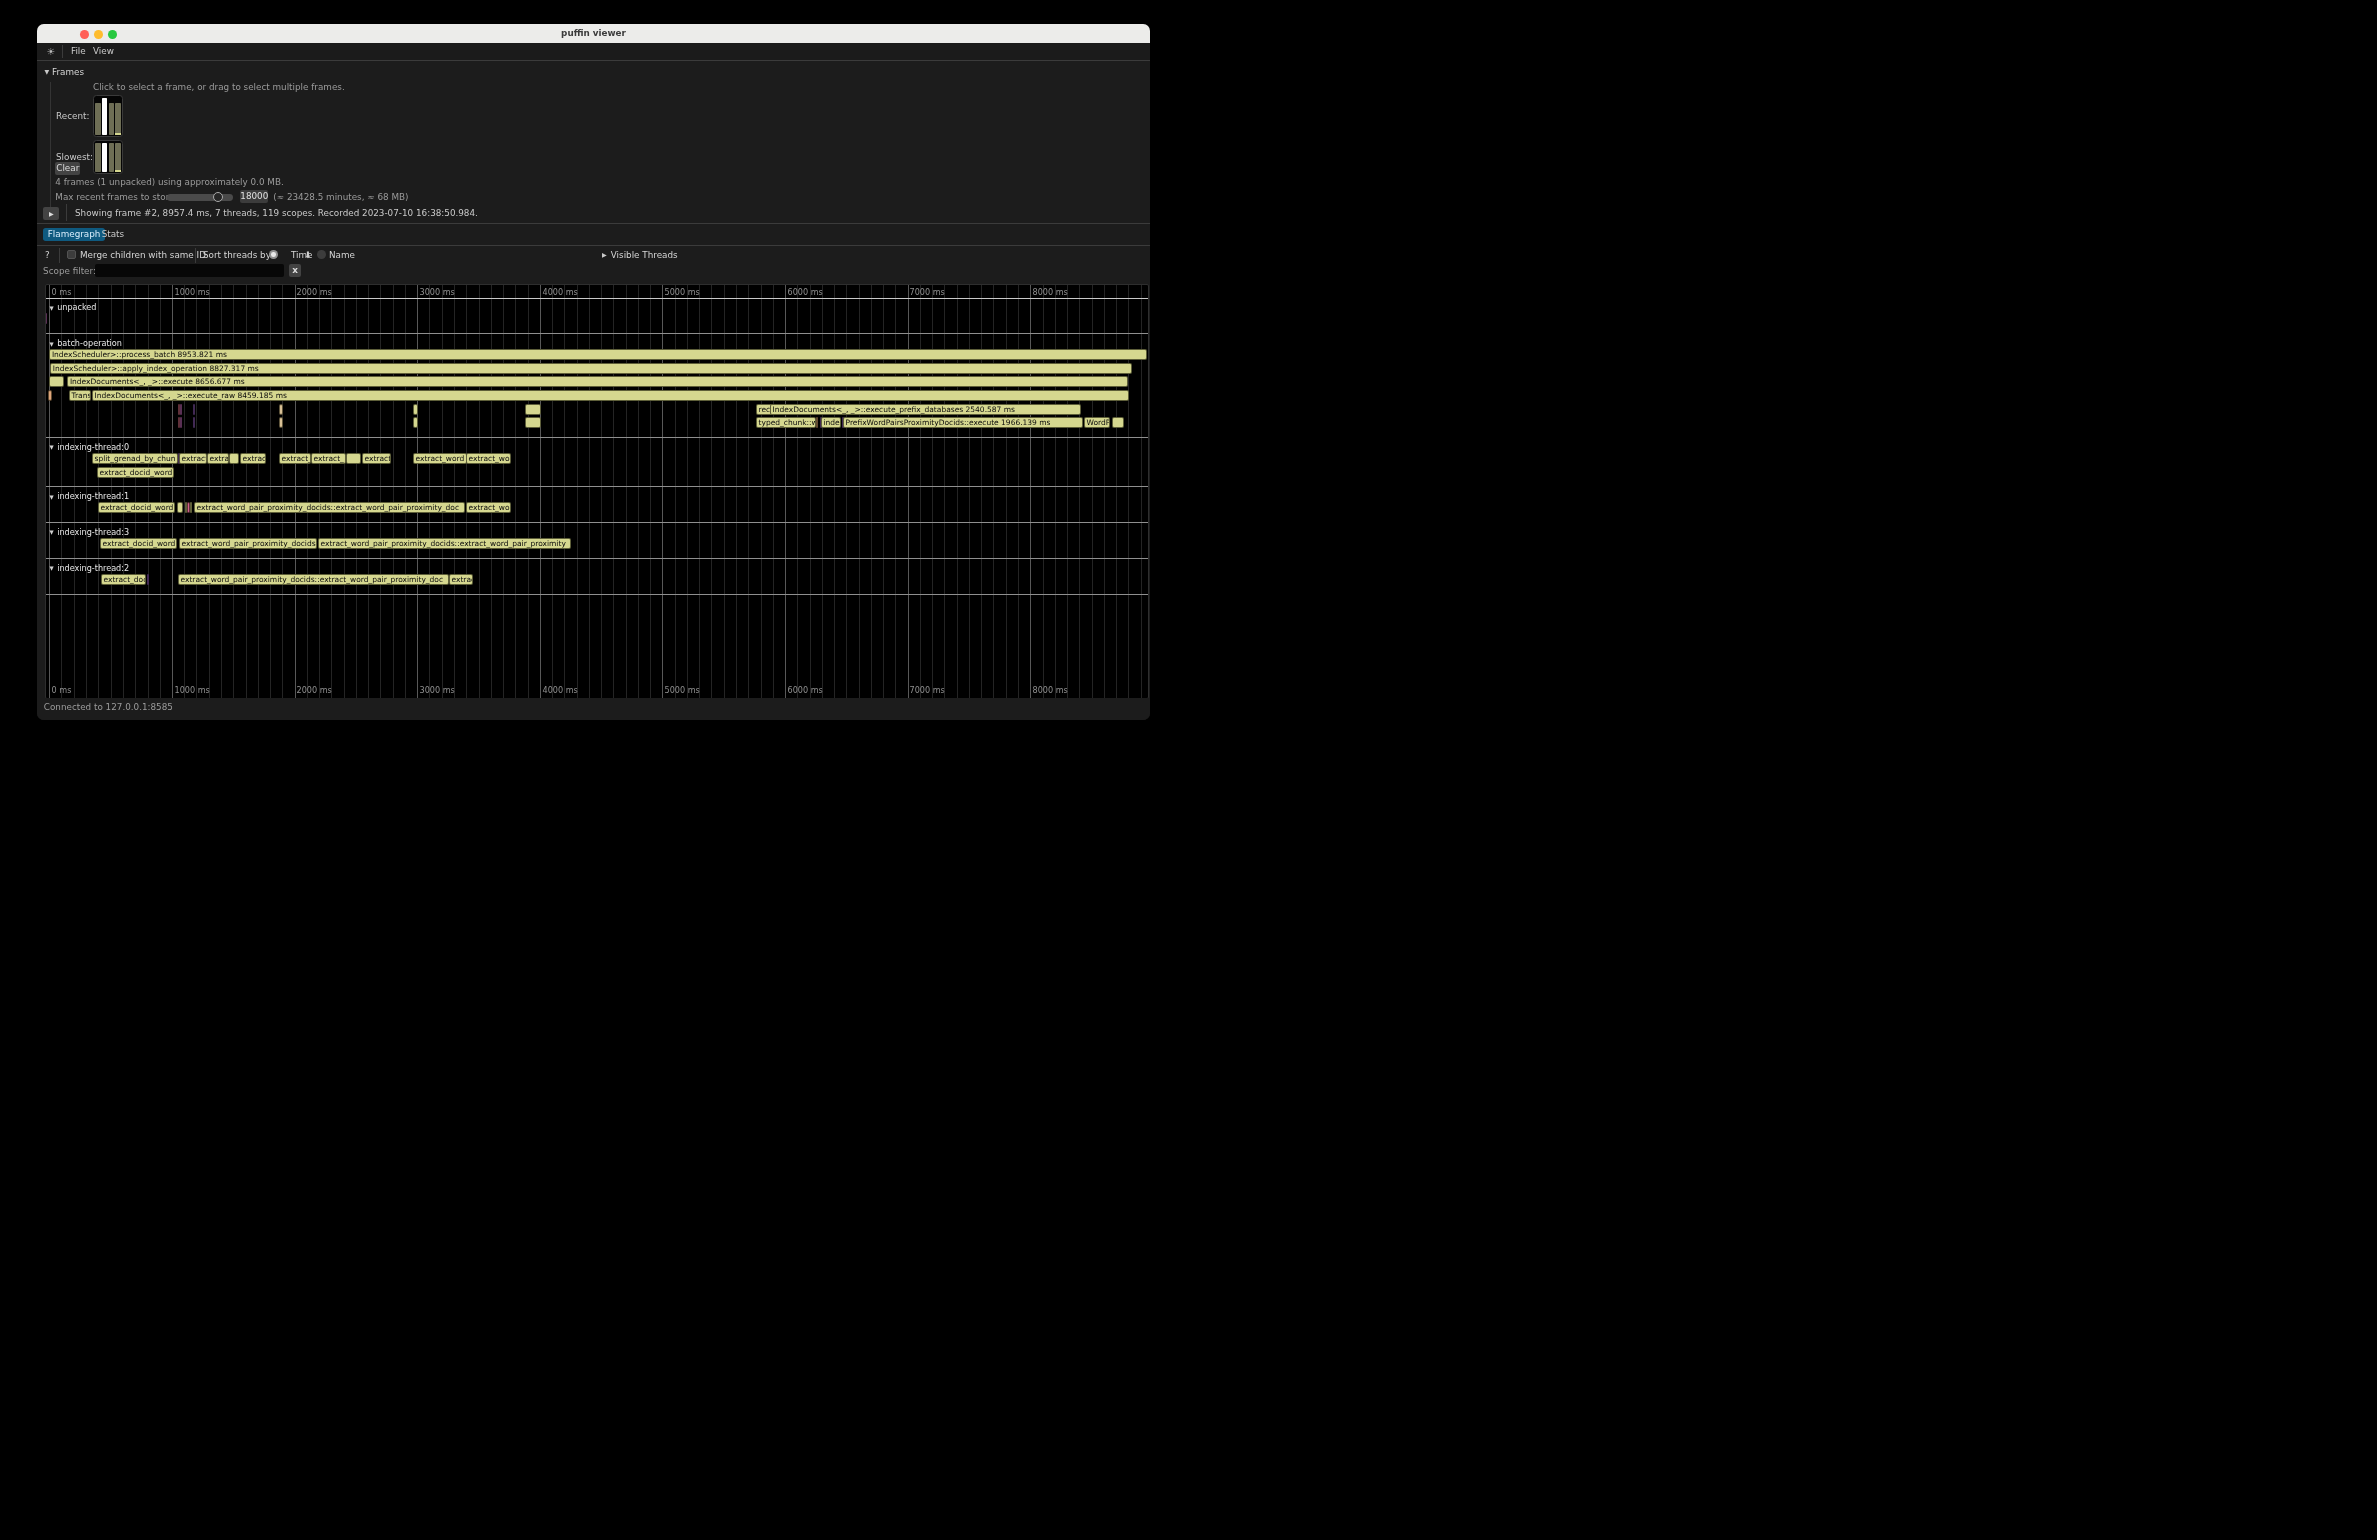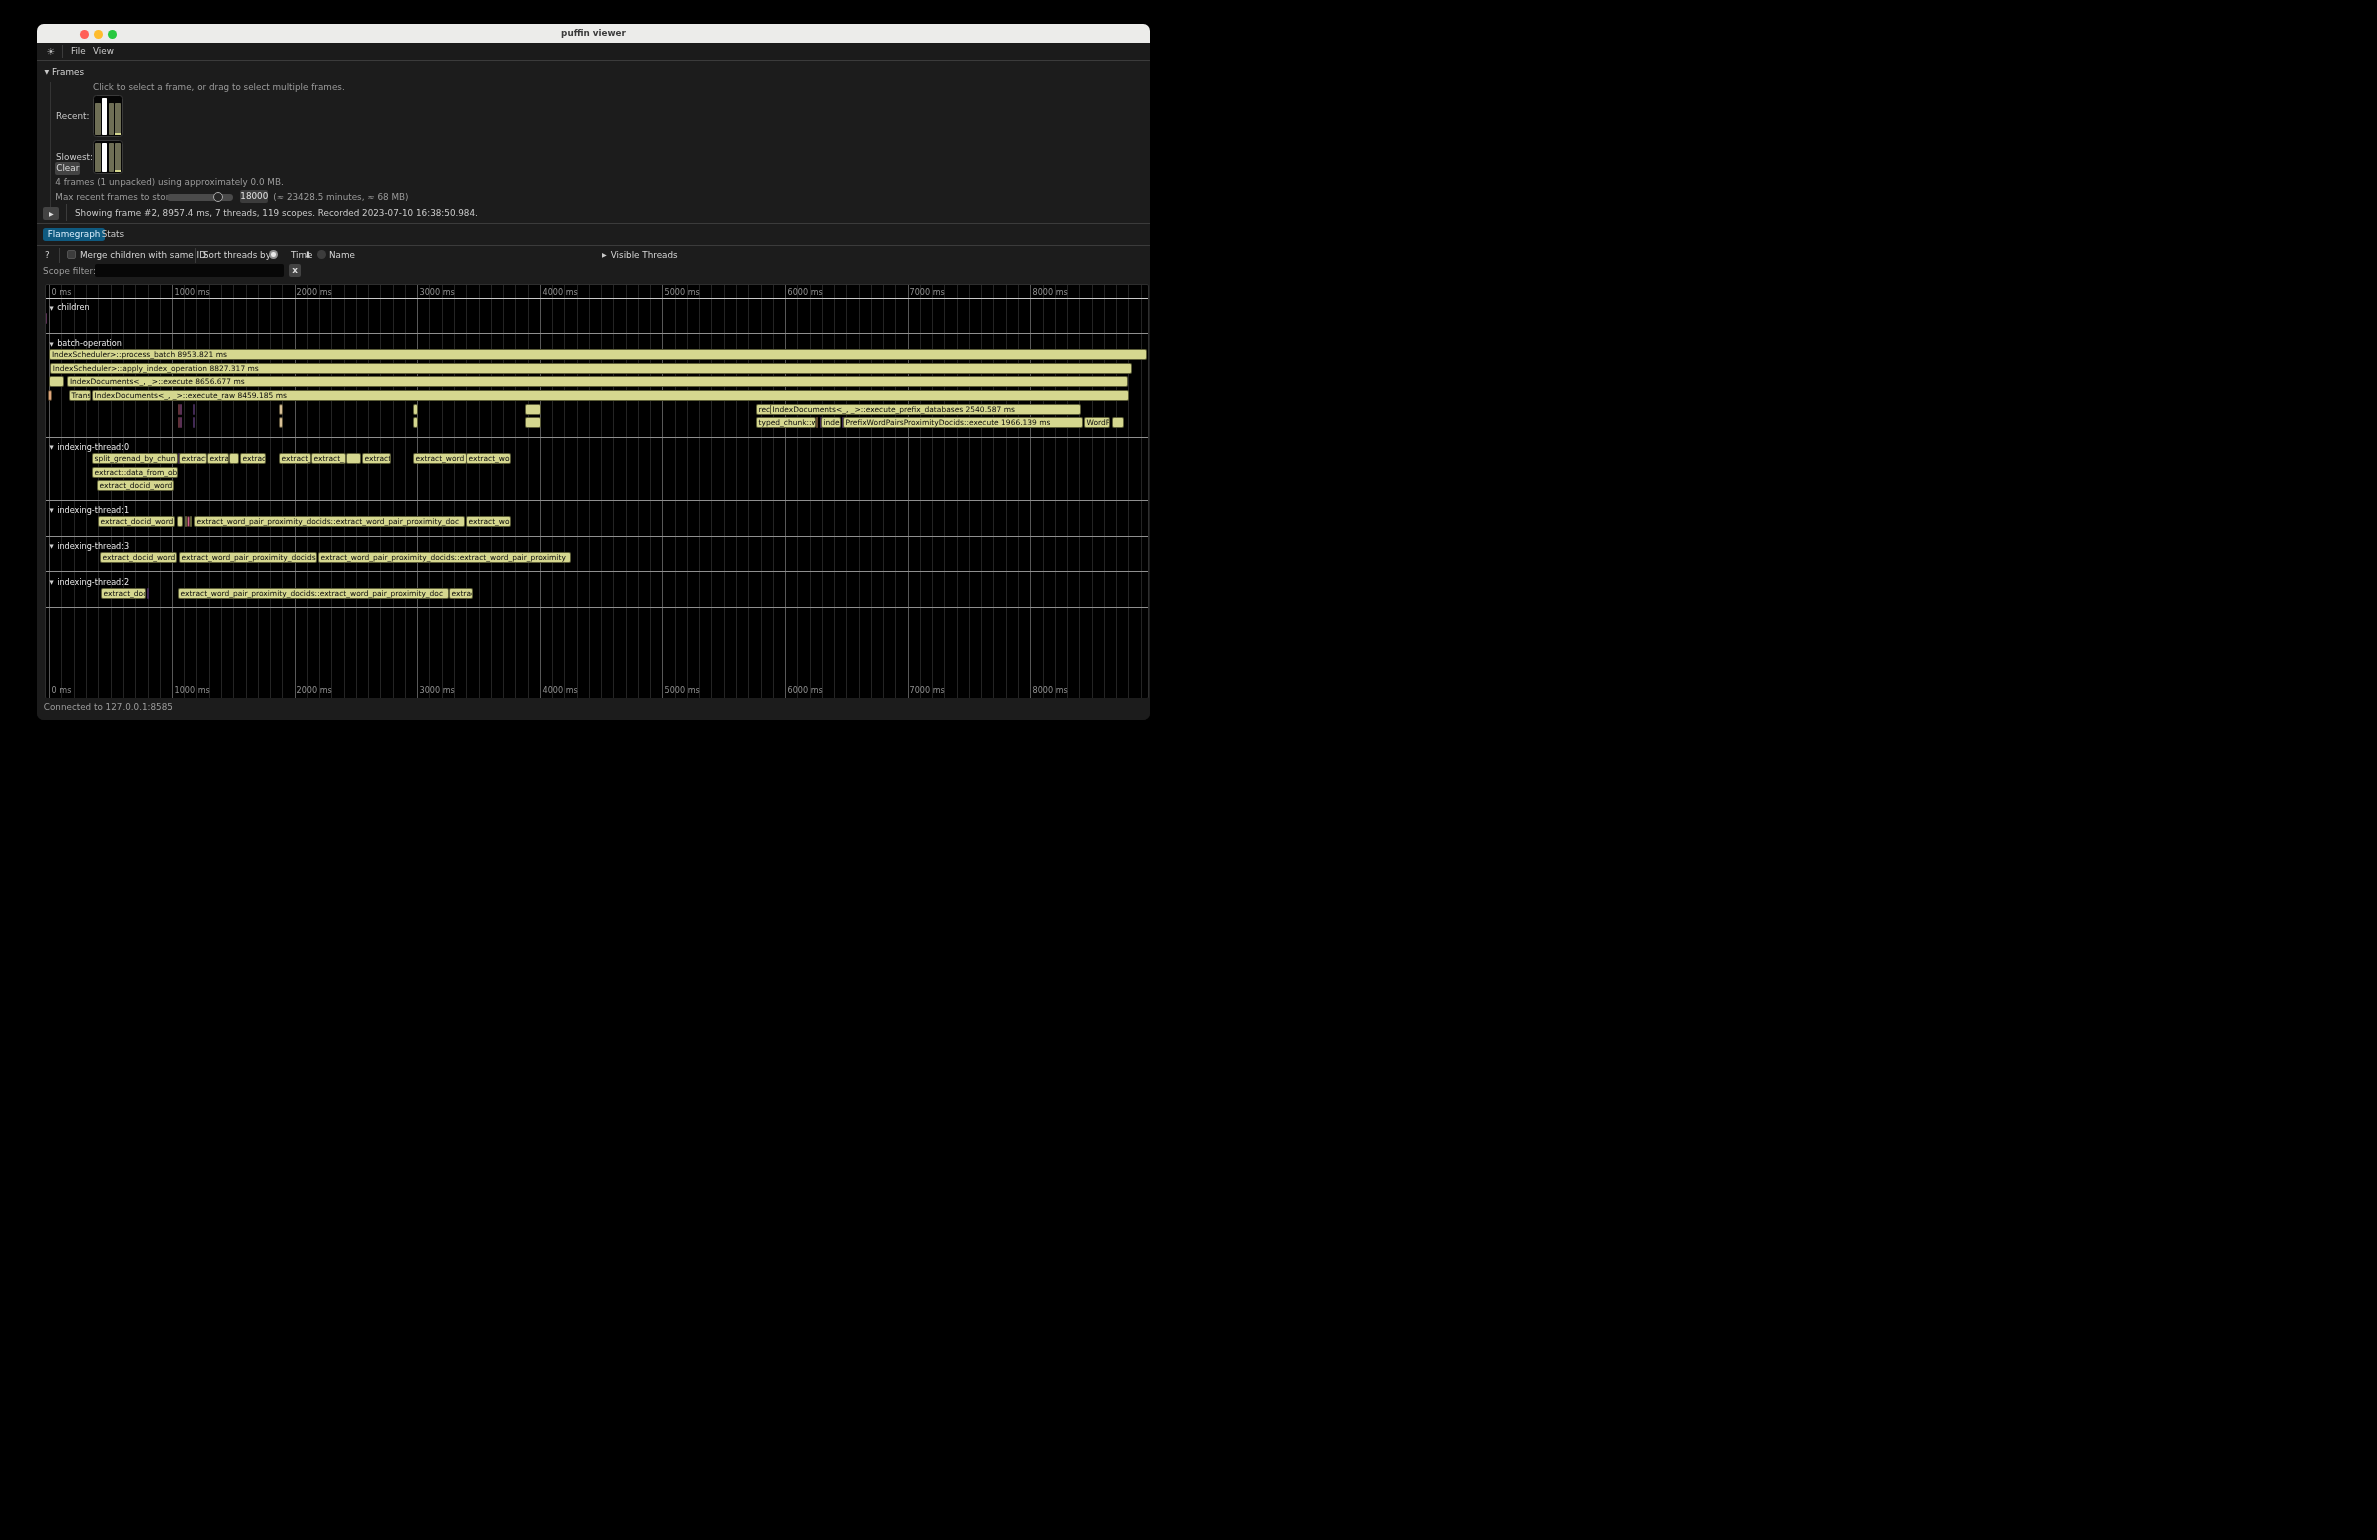--- a/index.html
+++ b/index.html
@@ -291,21 +291,21 @@
         <span class="ticklabel" style="left: 374px;">3000 ms</span>
         <span class="ticklabel" style="left: 497px;">4000 ms</span>
         <span class="ticklabel" style="left: 619px;">5000 ms</span>
         <span class="ticklabel" style="left: 742px;">6000 ms</span>
         <span class="ticklabel" style="left: 864px;">7000 ms</span>
         <span class="ticklabel" style="left: 987px;">8000 ms</span>
       </div>
     <div id="axis-underline"></div>
     <div id="sections">
         <div class="section">
-          <div class="thread-header"><span class="tri">▼</span><span>children</span></div>
+          <div class="thread-header"><span class="tri">▼</span><span>unpacked</span></div>
           <div class="fgrow">
             <div class="bar nolabel" style="left: -0.3px; width: 1.4px; background: rgb(201, 95, 211);"></div>
           </div>
         </div>
         <div class="section">
           <div class="thread-header"><span class="tri">▼</span><span>batch-operation</span></div>
           <div class="fgrow">
             <div class="bar" style="left: 3.4px; width: 1098px;">IndexScheduler&gt;::process_batch 8953.821 ms</div>
           </div>
           <div class="fgrow">
@@ -357,23 +357,20 @@
             <div class="bar nolabel" style="left: 183px; width: 10.2px;"></div>
             <div class="bar" style="left: 194px; width: 26.5px;">extrac</div>
             <div class="bar" style="left: 233px; width: 32px;">extract_</div>
             <div class="bar" style="left: 265px; width: 35px;">extract_</div>
             <div class="bar nolabel" style="left: 300px; width: 15px;"></div>
             <div class="bar" style="left: 316px; width: 29px;">extract</div>
             <div class="bar" style="left: 367px; width: 54px;">extract_word</div>
             <div class="bar" style="left: 420px; width: 45px;">extract_wo</div>
           </div>
           <div class="fgrow">
-            <div class="bar" style="left: 46px; width: 86px;">extract::data_from_ob</div>
-          </div>
-          <div class="fgrow">
             <div class="bar" style="left: 51px; width: 77px;">extract_docid_word</div>
           </div>
         </div>
         <div class="section">
           <div class="thread-header"><span class="tri">▼</span><span>indexing-thread:1</span></div>
           <div class="fgrow">
             <div class="bar" style="left: 52px; width: 77px;">extract_docid_word</div>
             <div class="bar nolabel" style="left: 131px; width: 6.7px;"></div>
             <div class="bar nolabel" style="left: 139px; width: 1.5px;"></div>
             <div class="bar nolabel" style="left: 141px; width: 3.1px; background: rgb(212, 96, 140);"></div>

